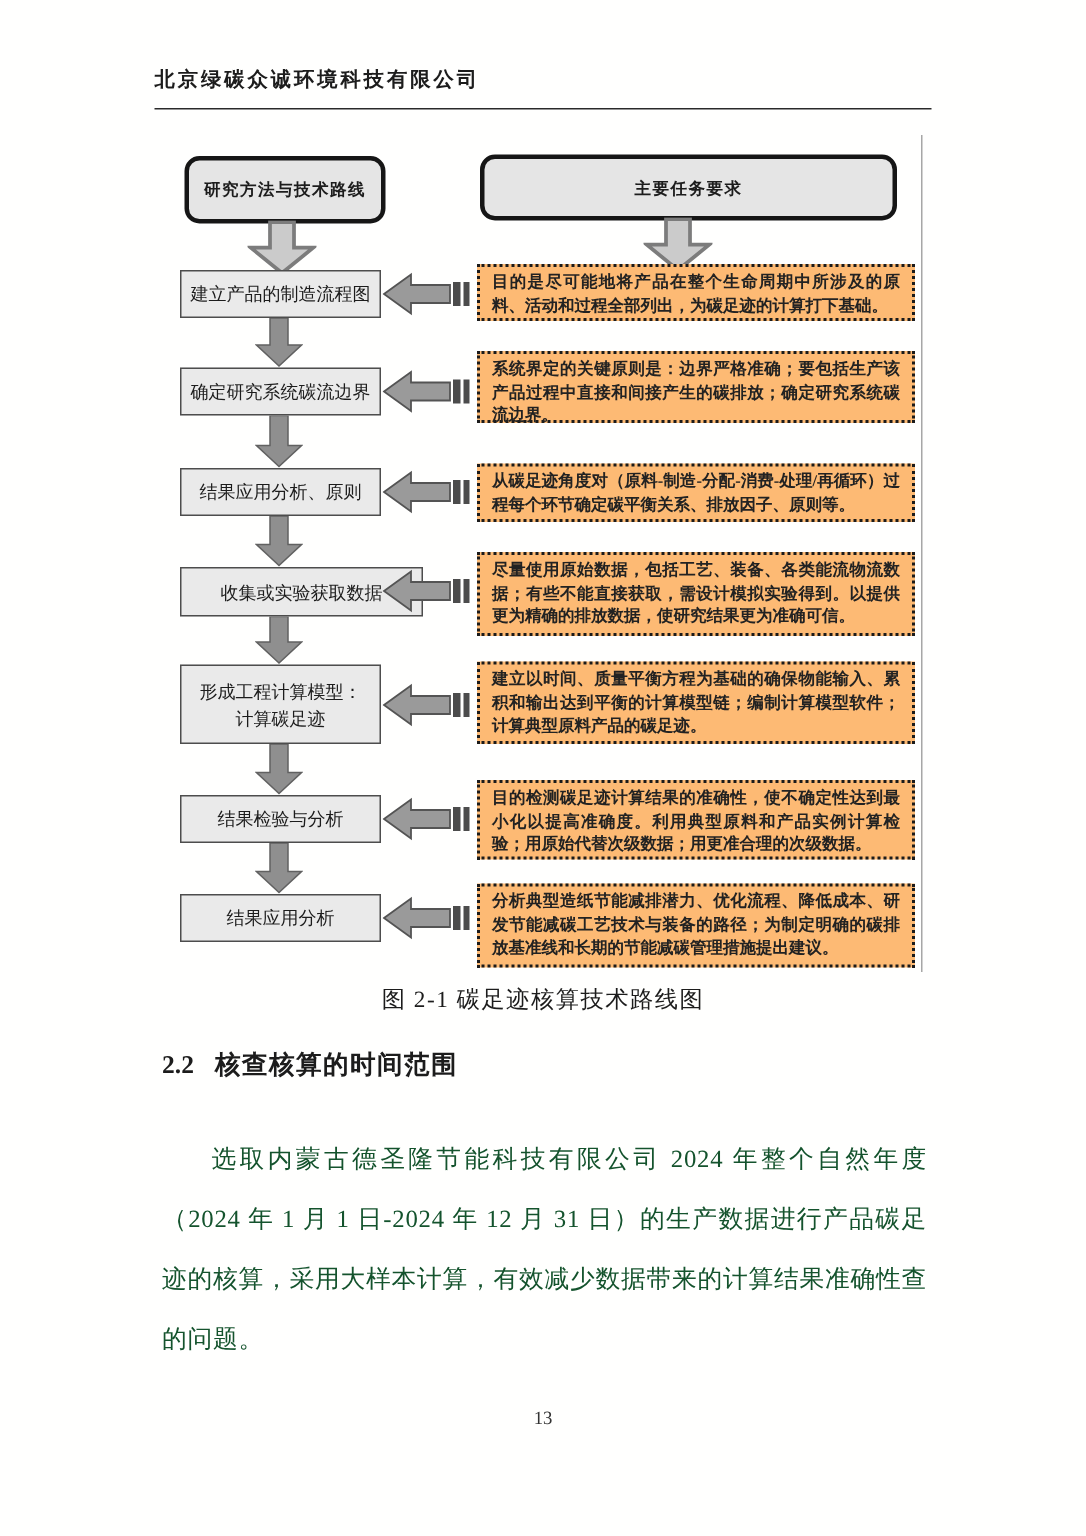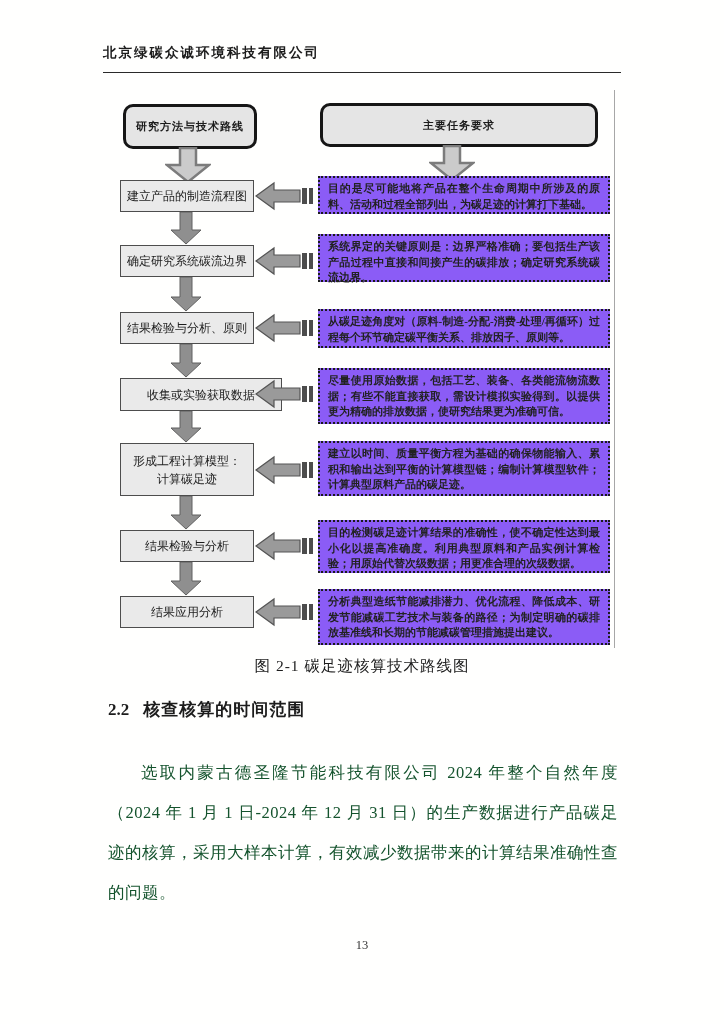--- a/index.html
+++ b/index.html
@@ -18,21 +18,21 @@
 
   
   .figure{position:absolute;left:0;top:0;width:724px;height:660px;}
   .title-box{position:absolute;background:#e5e5e5;border:3px solid #161616;border-radius:10px;
     display:flex;align-items:center;justify-content:center;font-weight:bold;font-size:11px;
     letter-spacing:1px;box-sizing:border-box;}
   .flow-box{position:absolute;background:#eaeaea;border:1.5px solid #4d4d4d;
     display:flex;align-items:center;justify-content:center;text-align:center;
     font-weight:normal;font-size:12px;line-height:1.5;white-space:pre-line;
     box-sizing:border-box;padding:1px 2px;}
-  .task-box{position:absolute;background:#8b5cf6;border:2px dotted #1b1b1b;
+  .task-box{position:absolute;background:#fdba74;border:2px dotted #1b1b1b;
     box-sizing:border-box;padding:3px 8px;font-weight:bold;font-size:11px;
     line-height:15.5px;text-align:justify;color:#222;}
   .arrow-wrap{position:absolute;line-height:0;}
   .artifact-line{position:absolute;left:614px;top:90px;width:1px;height:558px;
     background:#8a8a8a;opacity:.75;}
 
   
   .caption{position:absolute;left:103px;top:656px;width:518px;text-align:center;
     font-size:15.5px;letter-spacing:1px;}
   .section-heading{position:absolute;left:108px;top:698px;font-size:17px;font-weight:bold;
@@ -77,21 +77,21 @@
       <div class="flow-box" style="left: 120px; top: 245px; width: 134px; height: 32px;">确定研究系统碳流边界</div>
       <div class="task-box" style="left: 318px; top: 234px; width: 292px; height: 48px;">系统界定的关键原则是：边界严格准确；要包括生产该产品过程中直接和间接产生的碳排放；确定研究系统碳流边界。</div>
       <div class="arrow-wrap" style="left: 255px; top: 245px;"><svg width="62" height="32" xmlns="http://www.w3.org/2000/svg">
      <polygon points="1,16 19,3 19,10 45,10 45,22 19,22 19,29" fill="#9a9a9a" stroke="#545454" stroke-width="1.2"></polygon>
      <rect x="47" y="8" width="5" height="16" fill="#4c4c4c"></rect>
      <rect x="54" y="8" width="4" height="16" fill="#4c4c4c"></rect>
         </svg></div>
       <div class="arrow-wrap" style="left: 170px; top: 277px;"><svg width="32" height="35" xmlns="http://www.w3.org/2000/svg">
      <polygon points="10,0 22,0 22,20 31,20 16,34 1,20 10,20" fill="#8f8f8f" stroke="#616161" stroke-width="1"></polygon>
         </svg></div>
-      <div class="flow-box" style="left: 120px; top: 312px; width: 134px; height: 32px;">结果检验与分析、原则</div>
+      <div class="flow-box" style="left: 120px; top: 312px; width: 134px; height: 32px;">结果应用分析、原则</div>
       <div class="task-box" style="left: 318px; top: 309px; width: 292px; height: 39px;">从碳足迹角度对（原料-制造-分配-消费-处理/再循环）过程每个环节确定碳平衡关系、排放因子、原则等。</div>
       <div class="arrow-wrap" style="left: 255px; top: 312px;"><svg width="62" height="32" xmlns="http://www.w3.org/2000/svg">
      <polygon points="1,16 19,3 19,10 45,10 45,22 19,22 19,29" fill="#9a9a9a" stroke="#545454" stroke-width="1.2"></polygon>
      <rect x="47" y="8" width="5" height="16" fill="#4c4c4c"></rect>
      <rect x="54" y="8" width="4" height="16" fill="#4c4c4c"></rect>
         </svg></div>
       <div class="arrow-wrap" style="left: 170px; top: 344px;"><svg width="32" height="34" xmlns="http://www.w3.org/2000/svg">
      <polygon points="10,0 22,0 22,19 31,19 16,33 1,19 10,19" fill="#8f8f8f" stroke="#616161" stroke-width="1"></polygon>
         </svg></div>
       <div class="flow-box" style="left: 120px; top: 378px; width: 162px; height: 33px;">收集或实验获取数据</div>

